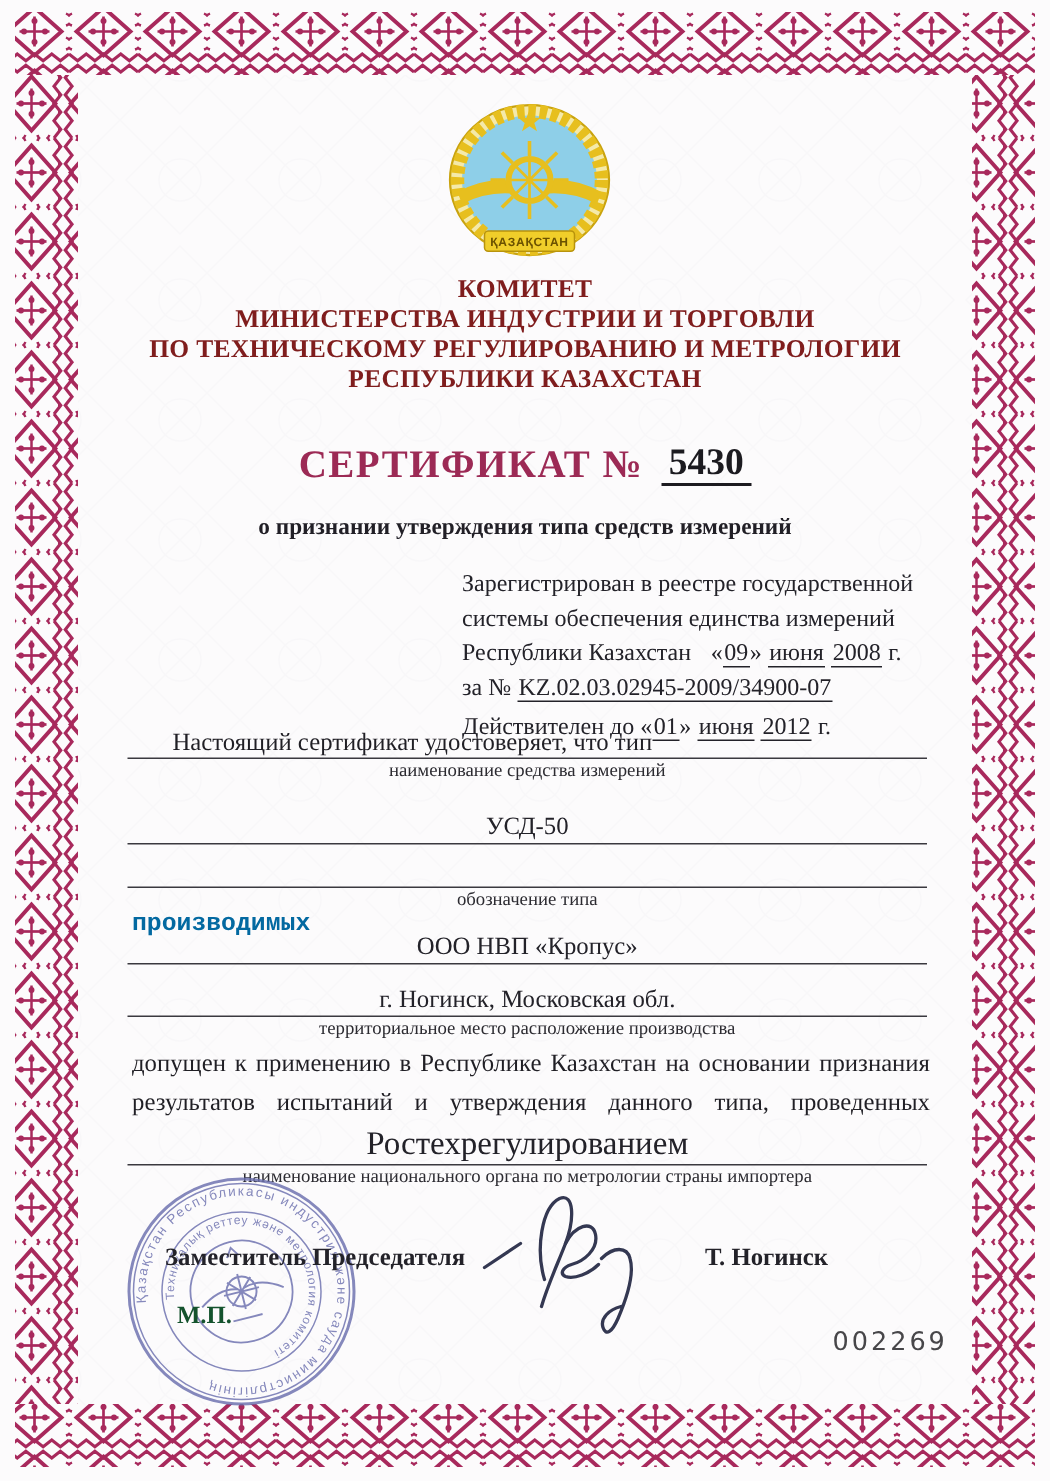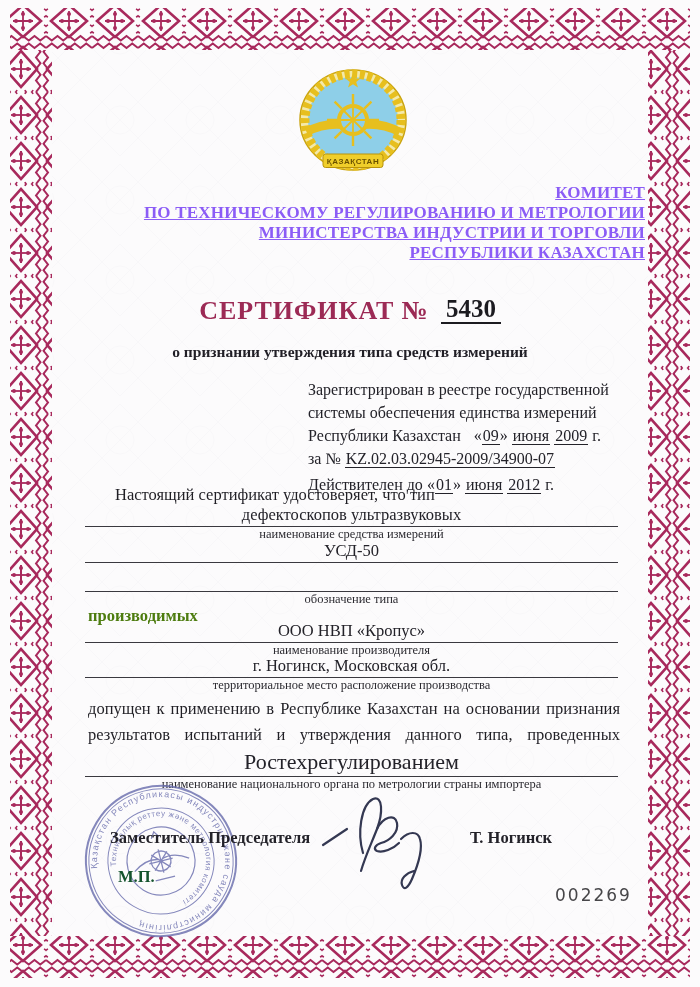--- a/index.html
+++ b/index.html
@@ -4,22 +4,22 @@
 <style>
   * { margin:0; padding:0; box-sizing:border-box; }
   html,body { width:700px; height:987px; }
   body { font-family:"Liberation Serif", serif; color:#1e1d1f; background:#ffffff; }
   .page { position:relative; width:700px; height:987px; background:#fcfbfc; overflow:hidden; }
   .border-svg, .wm-svg { position:absolute; left:0; top:0; }
   .content { position:absolute; left:55px; top:55px; width:590px; height:880px; }
 
   .emblem { position:absolute; left:228px; top:13px; width:140px; height:106px; }
 
-  .org-header { position:absolute; left:0; top:128px; width:590px; text-align:right;
-                font-weight:bold; font-size:17px; line-height:20px; letter-spacing:.2px; color:#8b5cf6;text-decoration:underline; }
+  .org-header { position:absolute; left:0; top:128px; width:590px; text-align:center;
+                font-weight:bold; font-size:17px; line-height:20px; letter-spacing:.2px; color:#7f1d1d; }
 
   .title-row { position:absolute; left:0; top:240px; width:590px; text-align:center; white-space:nowrap; }
   .title-main { font-size:26px; font-weight:bold; color:#9c2a55; letter-spacing:1px; }
   .title-num  { font-size:25px; font-weight:bold; color:#1c1b20; border-bottom:2px solid #1c1b20;
                 padding:0 5px 0px 5px; margin-left:8px; vertical-align:2px; }
   .subtitle { position:absolute; left:0; top:288px; width:590px; text-align:center;
               font-weight:bold; font-size:15.5px; color:#211f26; }
 
   .reg-block { position:absolute; left:253px; top:323px; width:337px; font-size:16px; line-height:23px; color:#232229; }
   .reg-block .u { border-bottom:1px solid #232229; padding:0 1px; }
@@ -29,21 +29,21 @@
   .statement { position:absolute; left:60px; top:430px; font-size:16.5px; color:#201f25; }
 
   .field { position:absolute; text-align:center; }
   .field .value { font-size:16.5px; color:#232229; padding-bottom:1px; }
   .field .rule  { border-top:1px solid #3a393f; height:0; }
   .field .lbl   { font-size:12.5px; color:#2c2b31; margin-top:0px; }
 
   .f-instrument { left:30px; top:450px; width:533px; }
   .f-type-value { left:30px; top:486px; width:533px; }
   .f-type-rule2 { left:30px; top:536px; width:533px; }
-  .produced     { position:absolute; left:33px; top:551px; font-size:16.5px; font-weight:bold; color:#4d7c0f; }
+  .produced     { position:absolute; left:33px; top:551px; font-size:16.5px; font-weight:bold; color:#0369a1;font-family:Liberation Mono, monospace; }
   .f-manufacturer { left:30px; top:566px; width:533px; }
   .f-location     { left:30px; top:601px; width:533px; }
 
   .approval { position:absolute; left:33px; top:641px; width:532px; font-size:16.5px; line-height:26px; color:#201f25; }
   .approval div { text-align:justify; text-align-last:justify; }
 
   .f-authority { left:30px; top:694px; width:533px; }
   .f-authority .value { font-size:22px; }
 
   .sig-role { position:absolute; left:55px; top:773px; font-size:16.5px; font-weight:bold; color:#232229; }
@@ -122,77 +122,75 @@
       <path d="M118,60 Q96,48 74,54 L74,62 Q96,58 115,68 Z" fill="#e7bf1e"></path>
       <circle cx="70" cy="52" r="14" fill="#8ecfe8" stroke="#e7bf1e" stroke-width="4"></circle>
       <path d="M60,42 L80,62 M80,42 L60,62 M70,38 L70,66 M56,52 L84,52" stroke="#e7bf1e" stroke-width="1.8" fill="none"></path>
       <polygon points="70,5 72,10.5 77.5,10.5 73.2,14 75,19.5 70,16.2 65,19.5 66.8,14 62.5,10.5 68,10.5" fill="#e7bf1e"></polygon>
       <rect x="40" y="86" width="60" height="13.5" rx="2.5" fill="#f0ce2a" stroke="#b8930c" stroke-width="1"></rect>
       <text x="70" y="96" text-anchor="middle" font-family="Liberation Sans, sans-serif" font-size="8" font-weight="bold" letter-spacing="0.5" fill="#6b5200">ҚАЗАҚСТАН</text>
     </svg>
 
     <div class="org-header">
       <div>КОМИТЕТ</div>
+      <div>МИНИСТЕРСТВА ИНДУСТРИИ И ТОРГОВЛИ</div>
       <div>ПО ТЕХНИЧЕСКОМУ РЕГУЛИРОВАНИЮ И МЕТРОЛОГИИ</div>
-      <div>МИНИСТЕРСТВА ИНДУСТРИИ И ТОРГОВЛИ</div>
       <div>РЕСПУБЛИКИ КАЗАХСТАН</div>
     </div>
 
     <div class="title-row">
       <span class="title-main">СЕРТИФИКАТ №</span>
       <span class="title-num">5430</span>
     </div>
     <div class="subtitle">о признании утверждения типа средств измерений</div>
 
     <div class="reg-block">
       <div>Зарегистрирован в реестре государственной</div>
       <div>системы обеспечения единства измерений</div>
       <div>
         <span>Республики Казахстан</span><span class="gap"></span>
         <span>«</span><span class="u">09</span><span>»</span>
         <span class="u">июня</span>
-        <span class="u">2009</span>
+        <span class="u">2008</span>
         <span>г.</span>
       </div>
       <div>
         <span>за №</span>
         <span class="u">KZ.02.03.02945-2009/34900-07</span>
       </div>
       <div class="reg-valid">
         <span>Действителен до</span>
         <span>«</span><span class="u">01</span><span>»</span>
         <span class="u">июня</span>
         <span class="u">2012</span>
         <span>г.</span>
       </div>
     </div>
 
     <div class="statement">Настоящий сертификат удостоверяет, что тип</div>
 
     <div class="field f-instrument">
-      <div class="value">дефектоскопов ультразвуковых</div>
       <div class="rule"></div>
       <div class="lbl">наименование средства измерений</div>
     </div>
 
     <div class="field f-type-value">
       <div class="value">УСД-50</div>
       <div class="rule"></div>
     </div>
     <div class="field f-type-rule2">
       <div class="rule"></div>
       <div class="lbl">обозначение типа</div>
     </div>
 
     <div class="produced">производимых</div>
 
     <div class="field f-manufacturer">
       <div class="value">ООО НВП «Кропус»</div>
       <div class="rule"></div>
-      <div class="lbl">наименование производителя</div>
     </div>
 
     <div class="field f-location">
       <div class="value">г. Ногинск, Московская обл.</div>
       <div class="rule"></div>
       <div class="lbl">территориальное место расположение производства</div>
     </div>
 
     <div class="approval">
       <div>допущен к применению в Республике Казахстан на основании признания</div>

